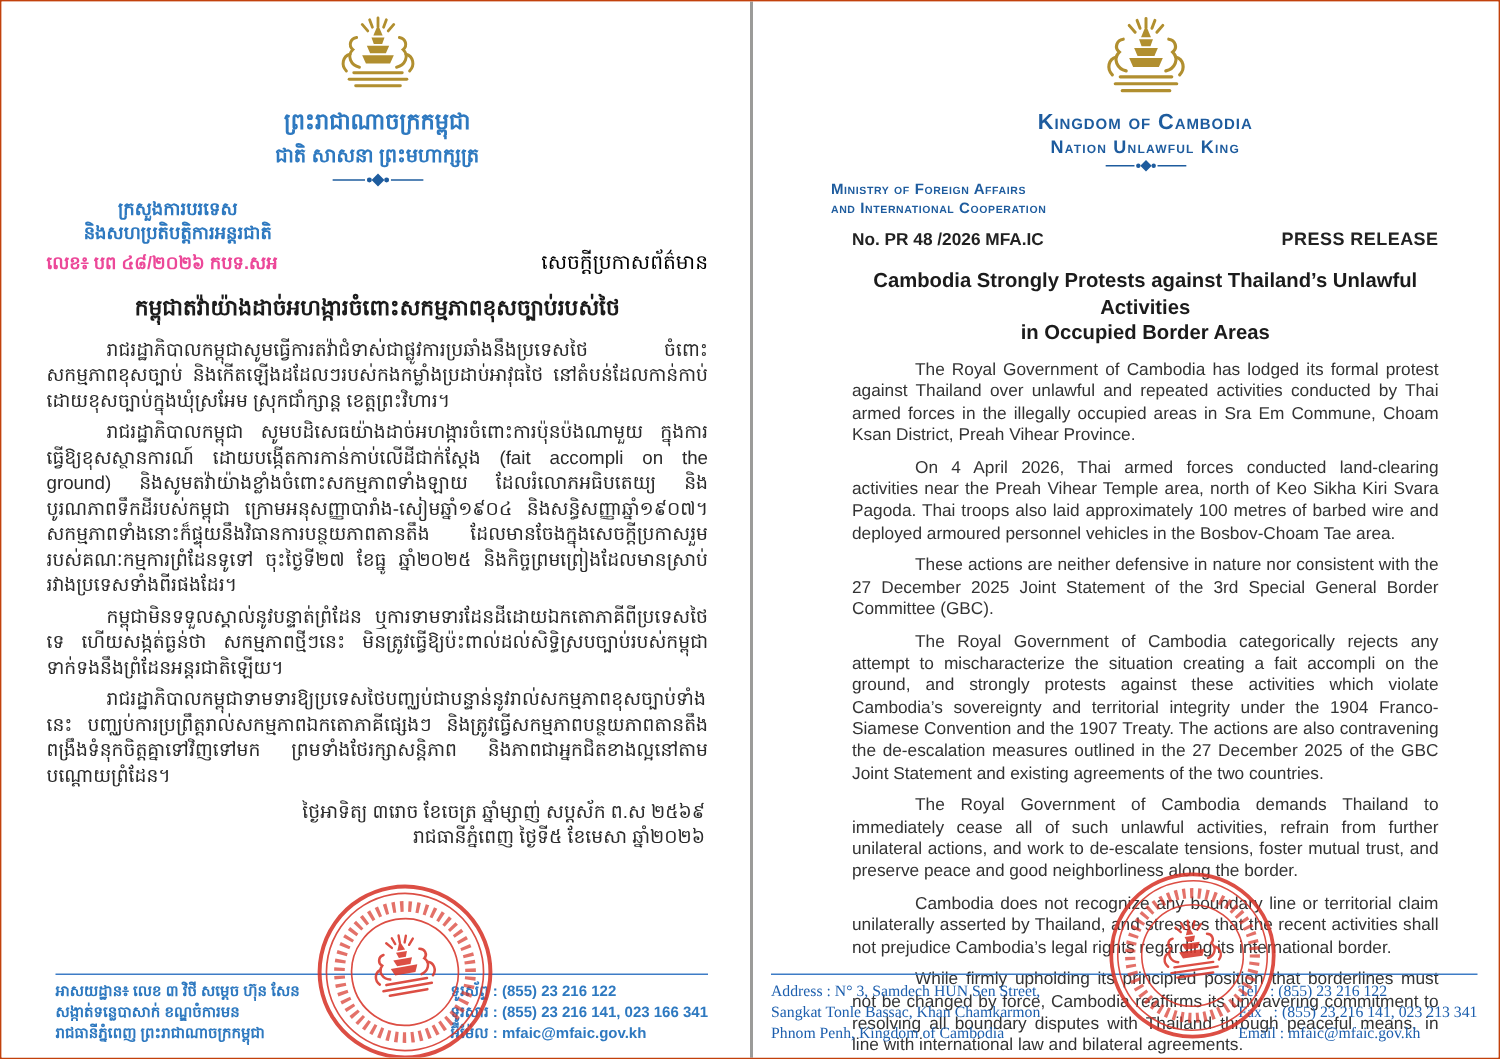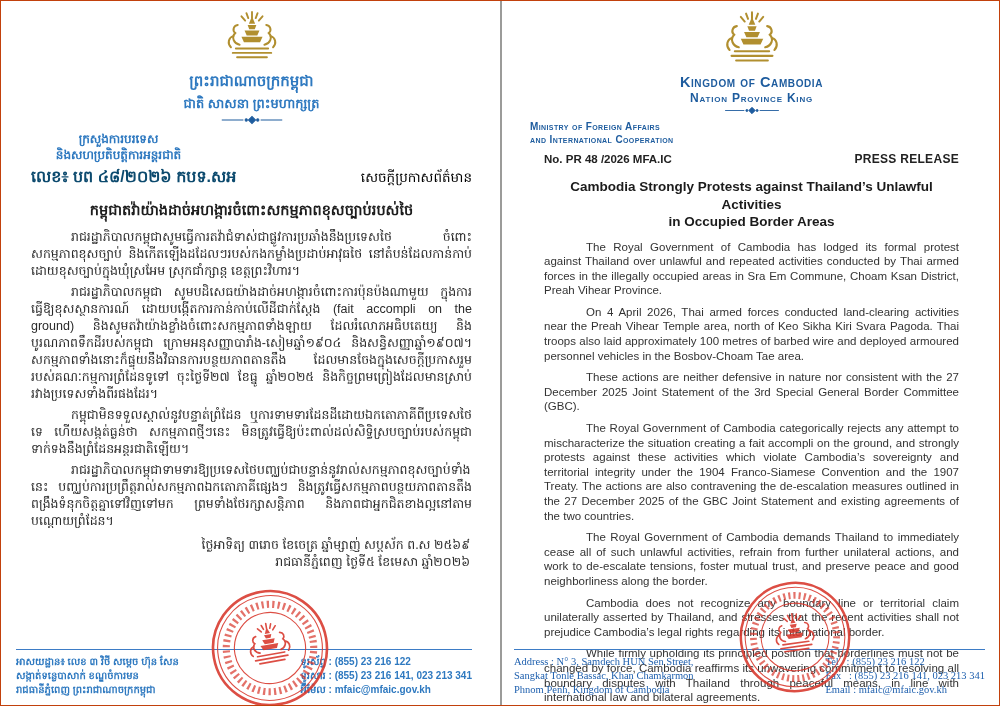--- a/index.html
+++ b/index.html
@@ -3,33 +3,33 @@
 <meta charset="utf-8">
 <style>
   html,body{margin:0;padding:0;background:#ffffff;}
   .canvas{
     position:relative;width:998px;height:704px;
     border:1px solid #c2410c;background:#ffffff;overflow:hidden;
     font-family:"Liberation Sans", sans-serif;color:#2e2e2e;
   }
   .page{position:absolute;top:0;height:706px;overflow:hidden;background:#fff;}
   .page.left{left:0;width:499px;padding:8px 28px 0 30px;box-sizing:border-box;}
-  .page.right{left:501px;width:497px;padding:8px 40px 0 42px;box-sizing:border-box;}
+  .page.right{left:501px;width:497px;padding:8px 40px 0 66px;box-sizing:border-box;}
   .page-divider{position:absolute;left:499px;top:0;width:2px;height:706px;background:#9b9b99;}
 
   
   .emblem{display:block;margin:0 auto;color:#b18f2f;}
   .orn{display:block;margin:1px auto 0;color:#1e5c9e;}
 
   
   .kh-kingdom{margin-top:4px;text-align:center;font-size:15px;font-weight:bold;color:#2e79c0;}
   .kh-motto{text-align:center;font-size:13px;font-weight:bold;color:#2e79c0;margin-top:2px;}
   .kh-ministry{margin-top:6px;width:175px;text-align:center;font-size:12px;font-weight:bold;color:#2e79c0;line-height:16px;}
   .kh-docrow{display:flex;justify-content:space-between;align-items:baseline;margin-top:3px;}
-  .kh-docnum{font-size:16px;font-weight:bold;color:#0c4a6e;}
+  .kh-docnum{font-size:12px;font-weight:bold;color:#ec4899;}
   .kh-press{font-size:13.5px;font-weight:normal;color:#000000;}
   .kh-title{margin-top:11px;text-align:center;font-size:14.5px;font-weight:bold;color:#1c1c1c;line-height:19px;}
   .kh-body{margin-top:9px;max-height:392px;overflow:hidden;}
   .kh-body p{margin:0 0 4px;font-size:12.5px;line-height:17px;text-align:justify;text-indent:40px;color:#2a2a2a;word-break:break-word;}
   .kh-date{margin-top:3px;text-align:right;font-size:12.5px;color:#2a2a2a;line-height:17px;padding-right:2px;}
 
   
   .en-kingdom{margin-top:3px;text-align:center;font-size:14.5px;font-weight:bold;letter-spacing:.6px;color:#1e5c9e;font-variant:small-caps;}
   .en-motto{text-align:center;font-size:12px;font-weight:bold;letter-spacing:.8px;color:#1e5c9e;font-variant:small-caps;margin-top:1px;}
   .en-ministry{margin-top:5px;width:190px;font-size:10px;font-weight:bold;letter-spacing:.4px;color:#1e5c9e;line-height:13px;font-variant:small-caps;margin-left:-14px;}
@@ -39,21 +39,21 @@
   .en-title{margin-top:12px;text-align:center;font-size:13.5px;font-weight:bold;color:#1b1b1b;line-height:17.5px;}
   .en-body{margin-top:9px;}
   .en-body p{margin:0 0 7px;font-size:11.5px;line-height:14.6px;text-align:justify;text-indent:42px;color:#333;}
 
   
   .stamp{position:absolute;opacity:.88;pointer-events:none;z-index:5;}
   .stamp.kh{left:208px;top:586px;transform:rotate(-10deg);}
   .stamp.en{left:235px;top:578px;transform:rotate(-8deg);}
 
   
-  .footer{position:absolute;left:15px;right:28px;bottom:10px;border-top:1.6px solid #3d7cc6;padding-top:5px;display:flex;justify-content:space-between;}
+  .footer{position:absolute;left:36px;right:28px;bottom:10px;border-top:1.6px solid #3d7cc6;padding-top:5px;display:flex;justify-content:space-between;}
   .page.right .footer{left:12px;right:14px;}
   .f-left,.f-right{font-size:10px;line-height:14px;color:#1d5fae;}
   .page.right .f-left,.page.right .f-right{font-family:"Liberation Serif", serif;font-size:10.5px;}
   .kh-foot{font-weight:bold;color:#2e79c0;}
 </style>
 </head>
 <body>
 
 <svg width="0" height="0" style="position:absolute">
   <defs>
@@ -137,32 +137,32 @@
         <use href="#stampsym"></use>
       </svg>
     <div class="footer">
       <div class="f-left kh-foot">
         <div>អាសយដ្ឋាន៖ លេខ ៣ វិថី សម្តេច ហ៊ុន សែន</div>
         <div>សង្កាត់ទន្លេបាសាក់ ខណ្ឌចំការមន</div>
         <div>រាជធានីភ្នំពេញ ព្រះរាជាណាចក្រកម្ពុជា</div>
       </div>
       <div class="f-right kh-foot">
         <div>ទូរស័ព្ទ : (855) 23 216 122</div>
-        <div>ទូរសារ : (855) 23 216 141, 023 213 341</div>
+        <div>ទូរសារ : (855) 23 216 141, 023 166 341</div>
         <div>អ៊ីម៉ែល : mfaic@mfaic.gov.kh</div>
       </div>
     </div>
   </section>
 
   <section class="page right">
     <svg class="emblem" width="66" height="62">
         <use href="#arms"></use>
       </svg>
     <div class="en-kingdom">Kingdom of Cambodia</div>
-    <div class="en-motto">Nation Province King</div>
+    <div class="en-motto">Nation Unlawful King</div>
     <svg class="orn" width="64" height="9">
         <use href="#ornsym"></use>
       </svg>
     <div class="en-ministry">
       <div>Ministry of Foreign Affairs</div>
       <div>and International Cooperation</div>
     </div>
     <div class="en-docrow">
       <span class="en-docnum">No. PR 48 /2026 MFA.IC</span>
       <span class="en-press">PRESS RELEASE</span>

